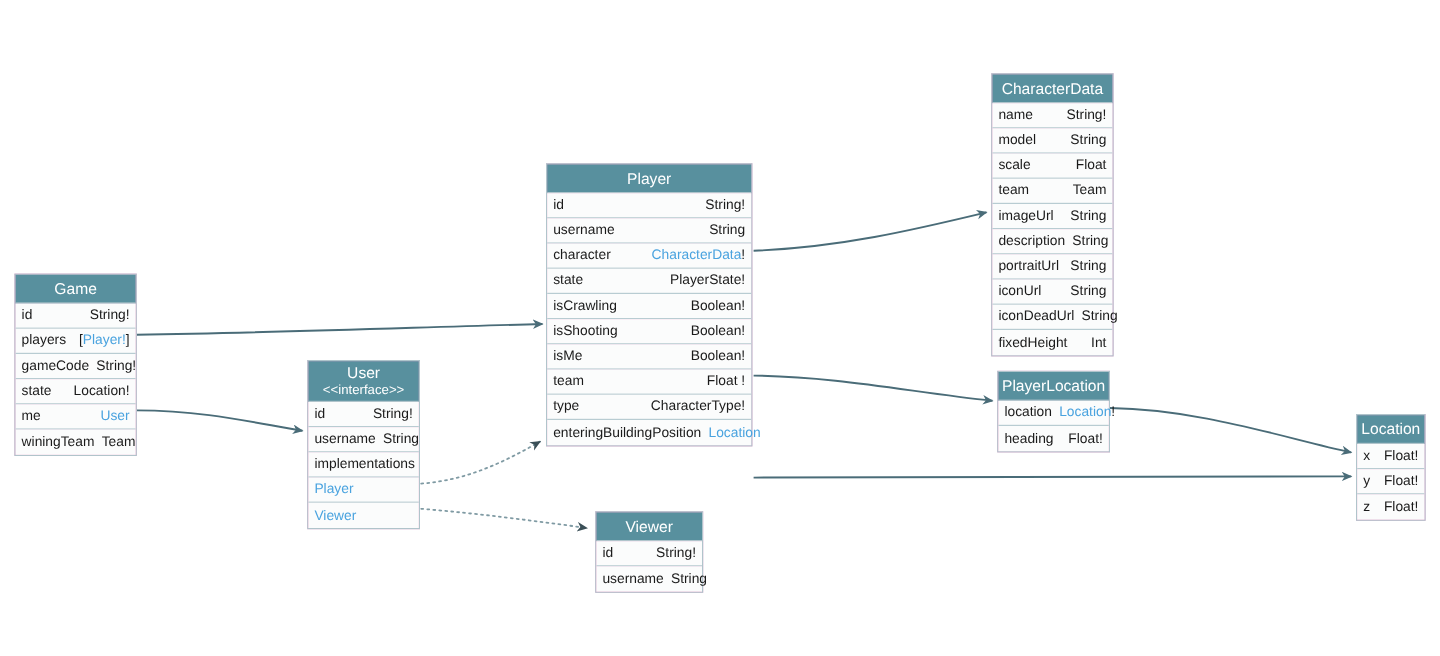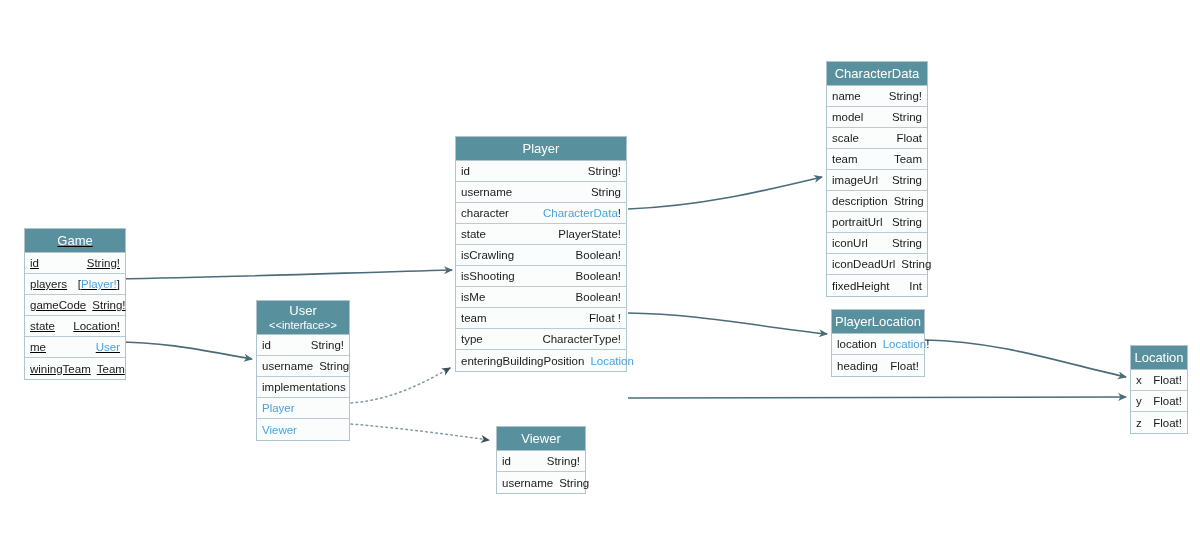--- a/index.html
+++ b/index.html
@@ -127,21 +127,21 @@
     <path d="M628,398 C 820,398 1000,398 1126,397" fill="none" stroke="#4a6c78" stroke-width="1.6" marker-end="url(#arrow-open)"></path>
 
     <path d="M925,340 C 1000,341 1070,365 1126,377" fill="none" stroke="#4a6c78" stroke-width="1.6" marker-end="url(#arrow-open)"></path>
 
     <path d="M351,403 C 390,400 420,385 450,368" fill="none" stroke="#7f9aa3" stroke-width="1.5" stroke-dasharray="1.6 3.4" stroke-linecap="round" marker-end="url(#arrow-filled)"></path>
 
     <path d="M351,424 C 400,428 445,434 489,440" fill="none" stroke="#7f9aa3" stroke-width="1.5" stroke-dasharray="1.6 3.4" stroke-linecap="round" marker-end="url(#arrow-filled)"></path>
   </svg>
 
   <div id="entity-layer">
-      <div class="entity" style="left: 24px; top: 228px; width: 102px; text-decoration: underline;">
+      <div class="entity" style="left: 12px; top: 228px; width: 102px;">
         <div class="entity-header">Game</div>
         <div class="row">
           <span class="f-name">id</span>
           <span class="f-type type-plain">String!</span>
         </div>
         <div class="row">
           <span class="f-name">players</span>
           <span class="f-type"><span class="brk">[</span><span class="type-link">Player!</span><span class="bang">]</span></span>
         </div>
         <div class="row">

